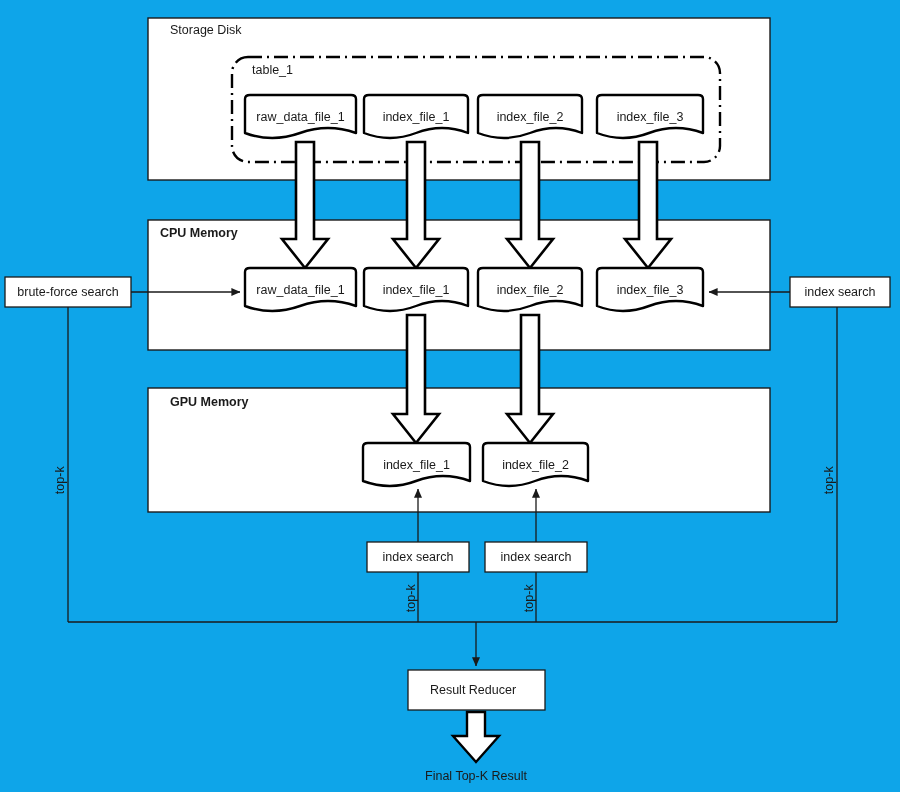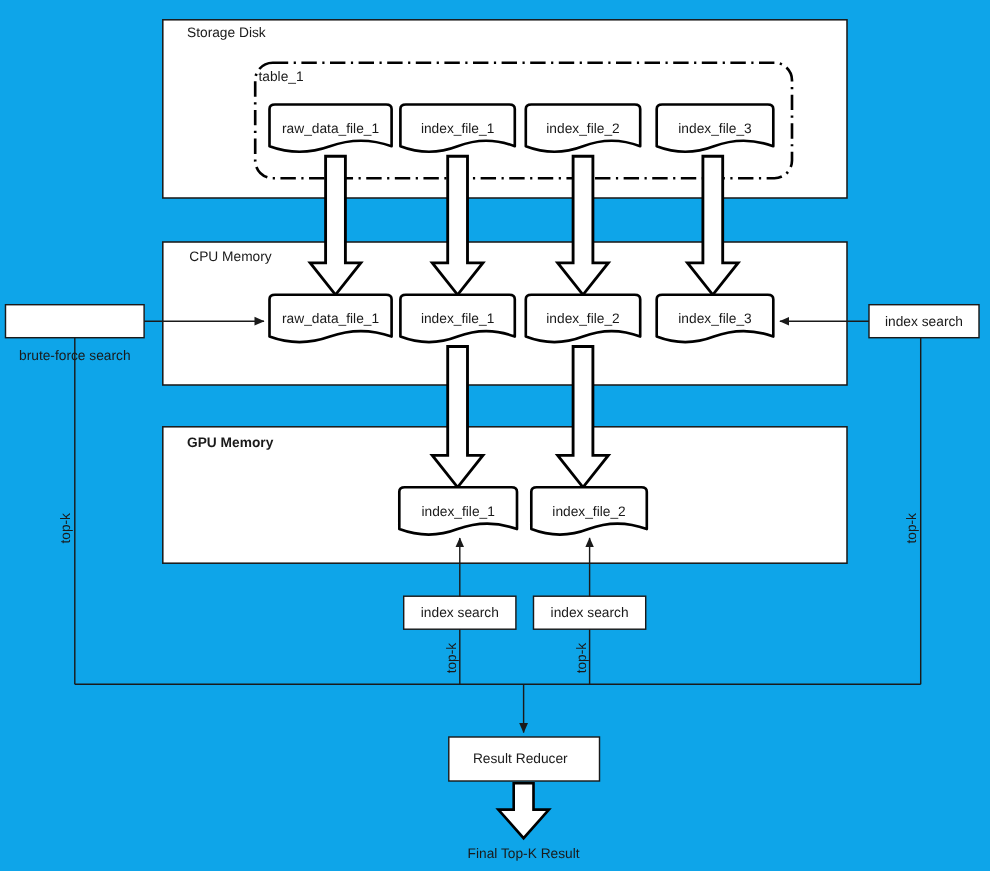--- a/index.html
+++ b/index.html
@@ -182,39 +182,39 @@
     <g>
       <line x1="476" y1="622" x2="476" y2="666" stroke="#1a1a1a" stroke-width="1.3" marker-end="url(#arrowThin)"></line>
     </g>
 
     <g>
       <path d="M 467 712 L 485 712 L 485 736 L 499 736 L 476 762 L 453 736 L 467 736 Z" fill="#ffffff" stroke="#000000" stroke-width="2.4" stroke-linejoin="miter"></path>
     </g>
   </svg>
 
   <div class="lbl" style="left:170px; top:24px;">Storage Disk</div>
-  <div class="lbl" style="left:172px; top:227px;">CPU Memory</div>
+  <div class="lbl" style="left:160px; top:227px;font-weight:bold;">CPU Memory</div>
   <div class="lbl" style="left:170px; top:396px;font-weight:bold;">GPU Memory</div>
 
-  <div class="lbl" style="left:235px; top:64px;">table_1</div>
+  <div class="lbl" style="left:252px; top:64px;">table_1</div>
 
   <div class="lbl lbl-center" style="left:245px; top:111px; width:111px;">raw_data_file_1</div>
   <div class="lbl lbl-center" style="left:364px; top:111px; width:104px;">index_file_1</div>
   <div class="lbl lbl-center" style="left:478px; top:111px; width:104px;">index_file_2</div>
   <div class="lbl lbl-center" style="left:597px; top:111px; width:106px;">index_file_3</div>
 
   <div class="lbl lbl-center" style="left:245px; top:284px; width:111px;">raw_data_file_1</div>
   <div class="lbl lbl-center" style="left:364px; top:284px; width:104px;">index_file_1</div>
   <div class="lbl lbl-center" style="left:478px; top:284px; width:104px;">index_file_2</div>
   <div class="lbl lbl-center" style="left:597px; top:284px; width:106px;">index_file_3</div>
 
   <div class="lbl lbl-center" style="left:363px; top:459px; width:107px;">index_file_1</div>
   <div class="lbl lbl-center" style="left:483px; top:459px; width:105px;">index_file_2</div>
 
-  <div class="lbl lbl-center" style="left:5px; top:286px; width:126px;margin-top:31px;">brute-force search</div>
+  <div class="lbl lbl-center" style="left:5px; top:286px; width:126px;">brute-force search</div>
   <div class="lbl lbl-center" style="left:790px; top:286px; width:100px;">index search</div>
   <div class="lbl lbl-center" style="left:367px; top:551px; width:102px;">index search</div>
   <div class="lbl lbl-center" style="left:485px; top:551px; width:102px;">index search</div>
   <div class="lbl lbl-center" style="left:408px; top:684px; width:130px;">Result Reducer</div>
 
   <div class="lbl lbl-center vert rot-ccw" style="left:37px; top:474px; width:46px;">top-k</div>
   <div class="lbl lbl-center vert rot-ccw" style="left:806px; top:474px; width:46px;">top-k</div>
   <div class="lbl lbl-center vert rot-ccw" style="left:388px; top:592px; width:46px;">top-k</div>
   <div class="lbl lbl-center vert rot-ccw" style="left:506px; top:592px; width:46px;">top-k</div>
 

